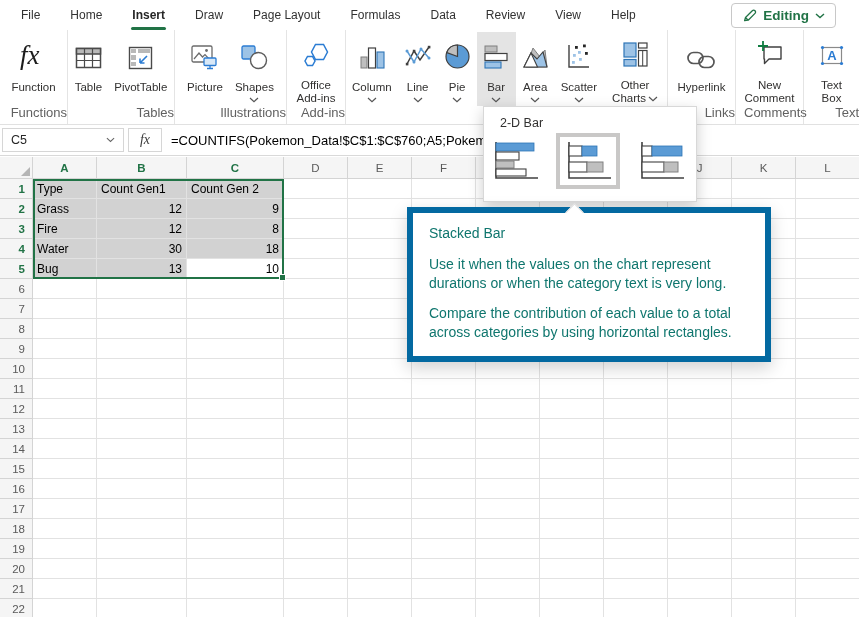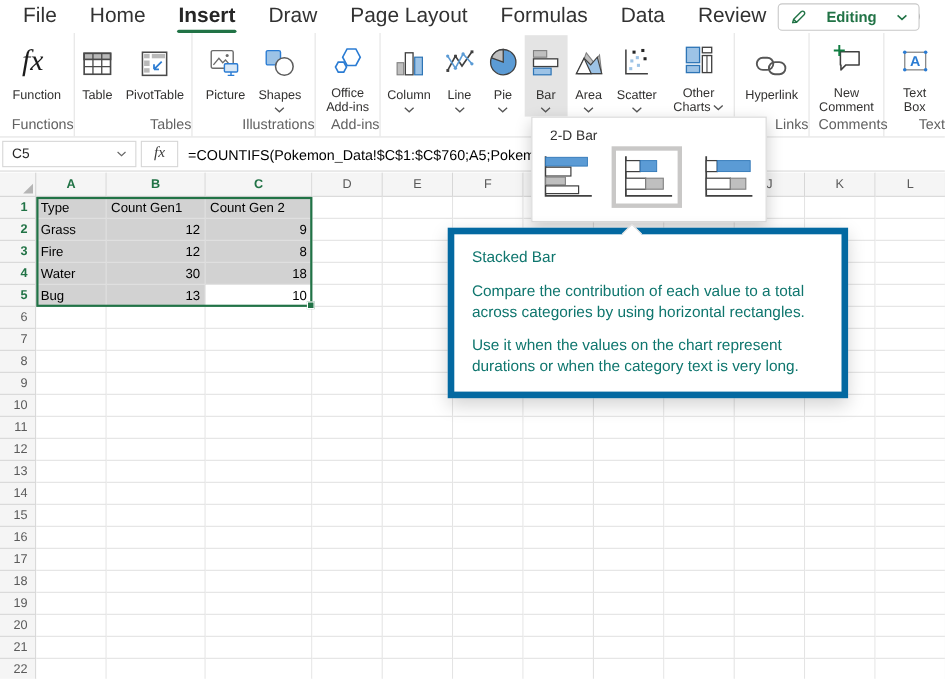--- a/index.html
+++ b/index.html
@@ -2,25 +2,25 @@
 <html><head>
 <meta charset="utf-8">
 <style>
   *{margin:0;padding:0;box-sizing:border-box}
   html,body{width:859px;height:617px;overflow:hidden;background:#fff;
     font-family:"Liberation Sans",sans-serif;position:relative;color:#262626}
 
   
   .menubar{height:30px;display:flex;align-items:center;position:relative;background:#fff}
   .menu-tabs{display:flex;gap:30px;padding-left:21px;height:30px;align-items:center}
-  .menu-tab{font-size:19px;color:#323232;height:30px;line-height:30px;position:relative;white-space:nowrap;cursor:default}
+  .menu-tab{font-size:12px;color:#323232;height:30px;line-height:30px;position:relative;white-space:nowrap;cursor:default}
   .menu-tab.active{font-weight:700;color:#262626}
   .menu-tab.active::after{content:"";position:absolute;left:-1px;right:-1px;bottom:0;height:3px;background:#217346;border-radius:2px}
   .editing-btn{position:absolute;right:23px;top:3px;height:25px;border:1px solid #c8c8c8;border-radius:4px;
-    display:flex;align-items:center;gap:18px;padding:8px 10px;color:#217346;font-weight:700;font-size:13.5px;background:#fff}
+    display:flex;align-items:center;gap:6px;padding:8px 10px;color:#217346;font-weight:700;font-size:13.5px;background:#fff}
 
   
   .ribbon{height:95px;display:flex;border-bottom:1px solid #e1e1e1;background:#fff;position:relative}
   .rgroup{position:relative;flex:none;display:flex;justify-content:center;align-items:flex-start;padding-top:2px}
   .rgroup:not(:last-child){border-right:1px solid #e4e4e4}
   .glabel{position:absolute;bottom:4px;left:8px;right:0;text-align:right;font-size:13px;color:#616161;white-space:nowrap}
   .rbtn-row{display:flex;align-items:flex-start;justify-content:center}
   .rbtn{display:flex;flex-direction:column;align-items:center;padding:5px 6px 0;height:74px;cursor:default}
   .rbtn.pressed{background:#e4e4e4}
   .ricon{height:33px;display:flex;align-items:flex-end;justify-content:center}
@@ -693,15 +693,15 @@
         <rect x="6" y="22" width="22" height="10" fill="#fff" stroke="#404040" stroke-width="1.1"></rect>
         <rect x="28" y="22" width="14" height="10" fill="#bfbfbf" stroke="#808080" stroke-width="1"></rect>
       </svg>
     </div>
   </div>
 </div>
 
 <div class="tooltip">
   <div class="tt-arrow"></div>
   <div class="tt-title">Stacked Bar</div>
+  <p>Use it when the values on the chart represent durations or when the category text is very long.</p>
   <p>Compare the contribution of each value to a total across categories by using horizontal rectangles.</p>
-  <p>Use it when the values on the chart represent durations or when the category text is very long.</p>
 </div>
 
 </body></html>

